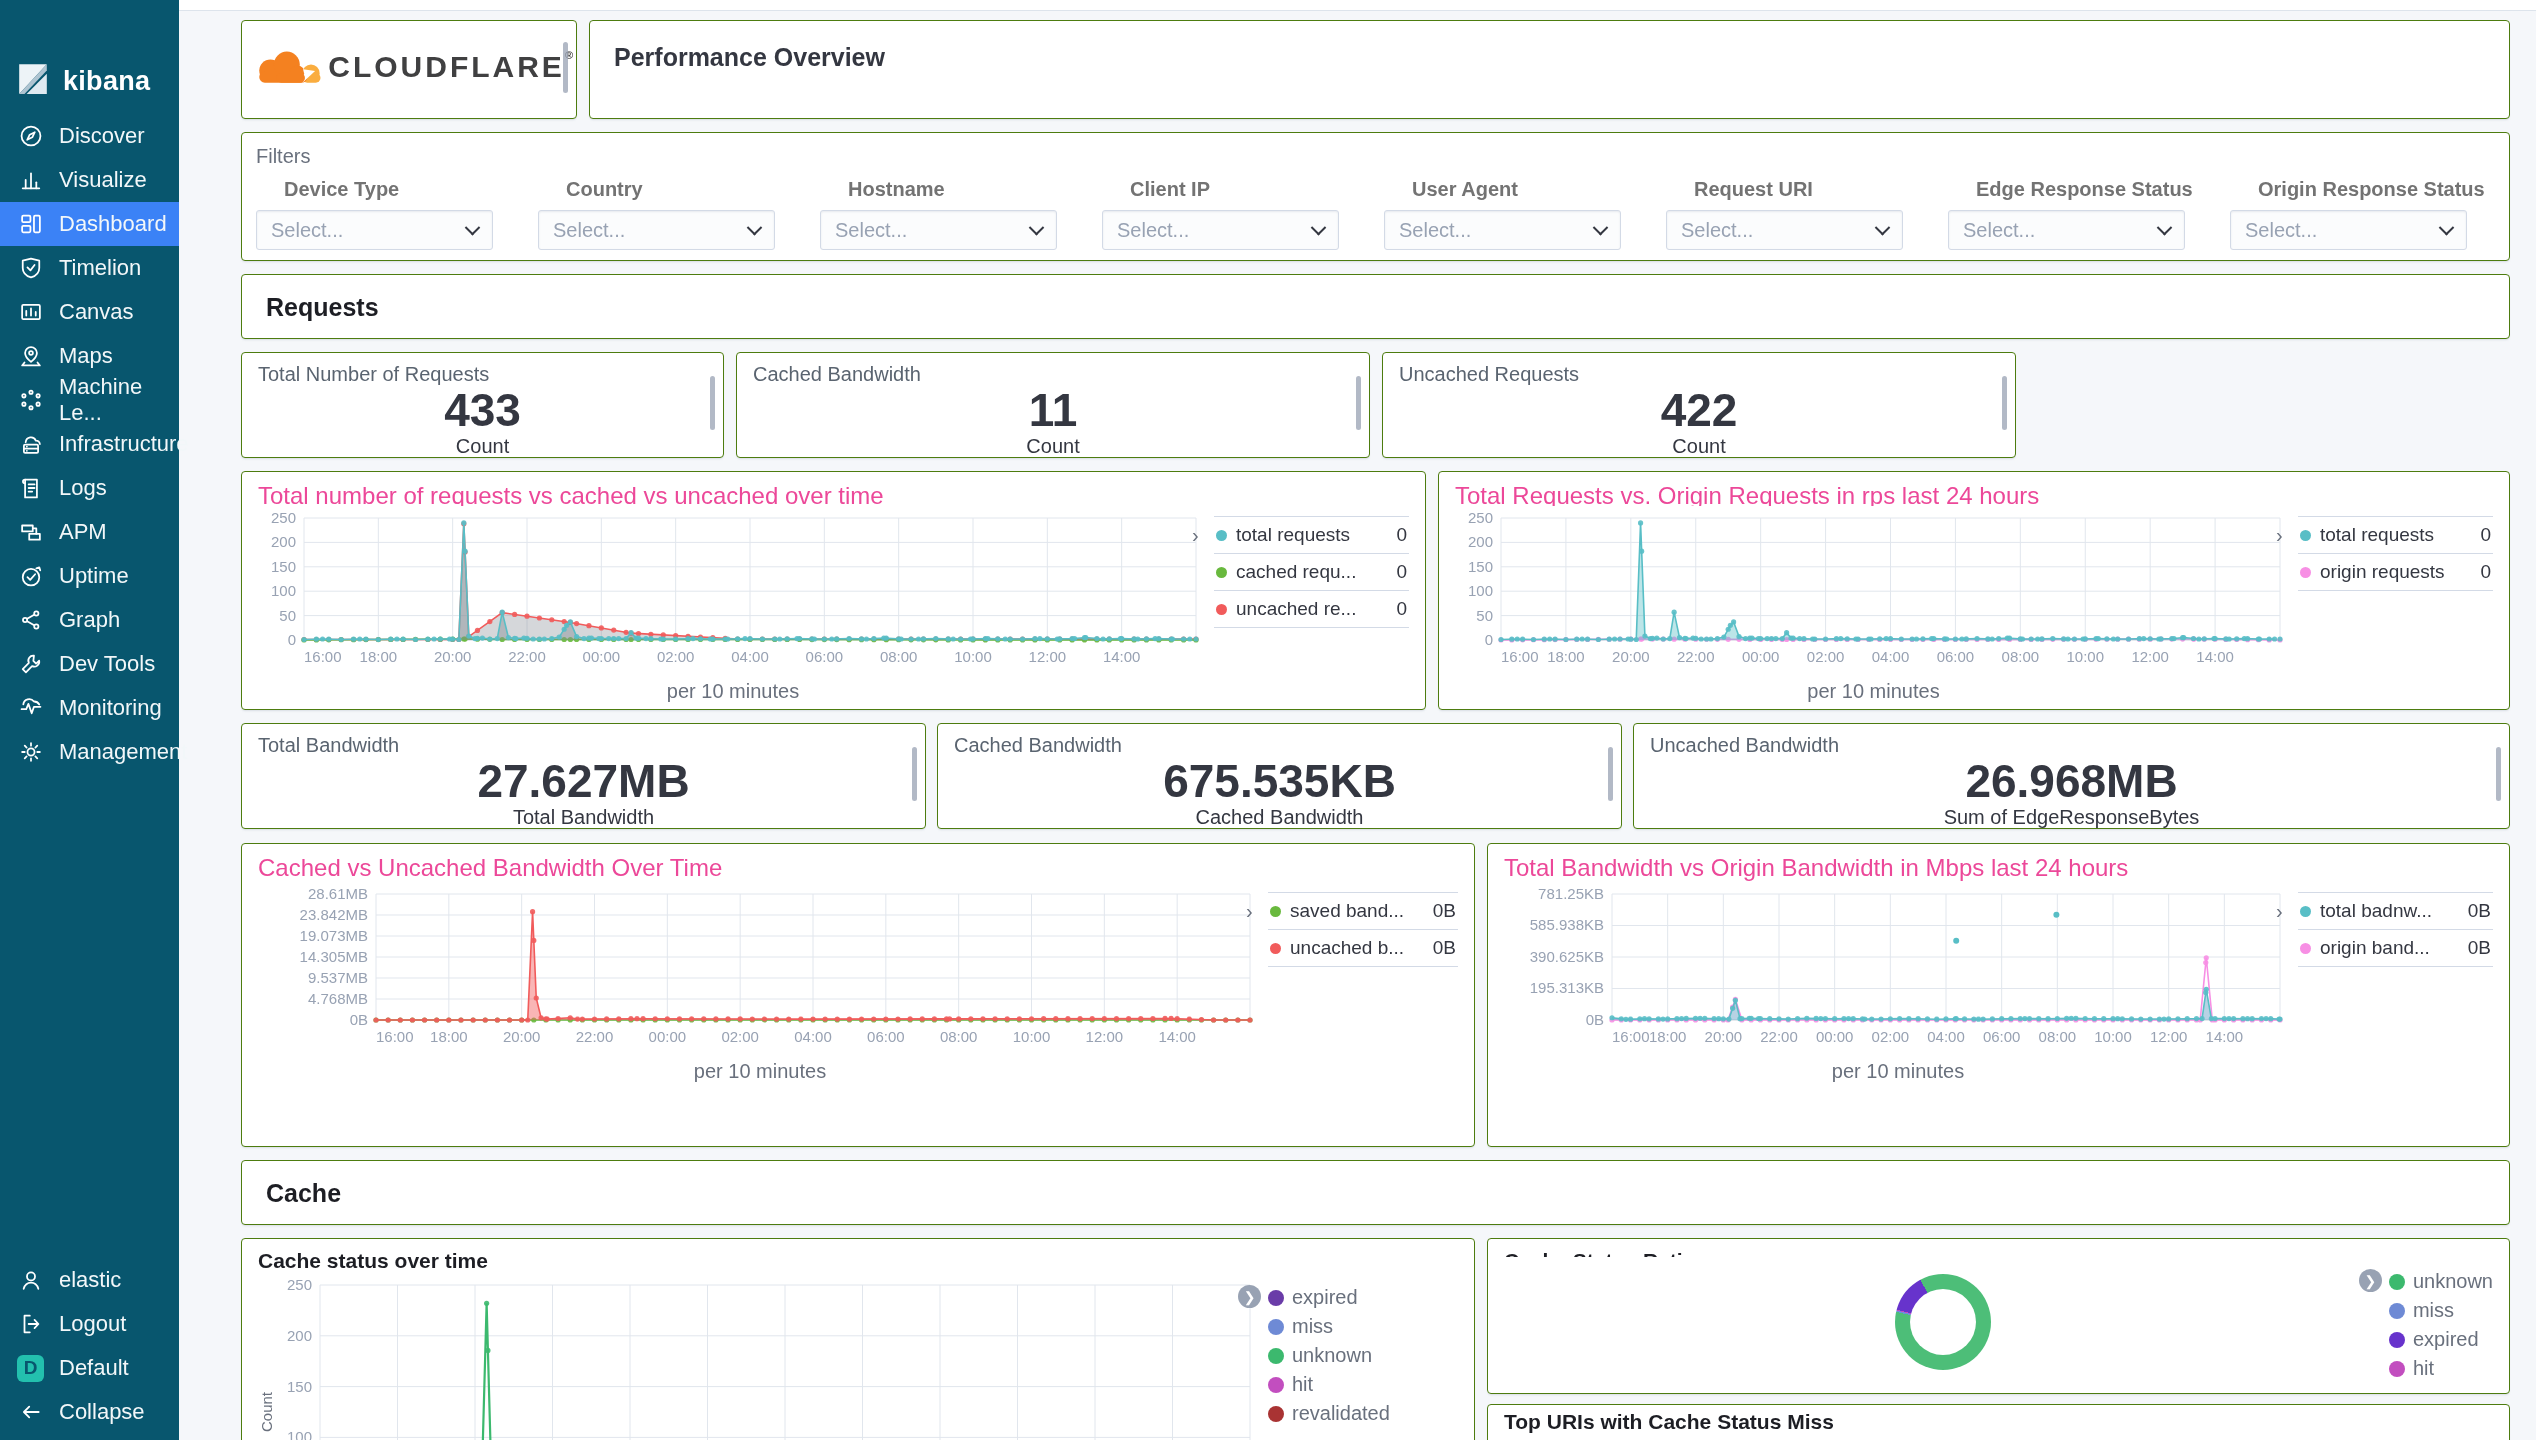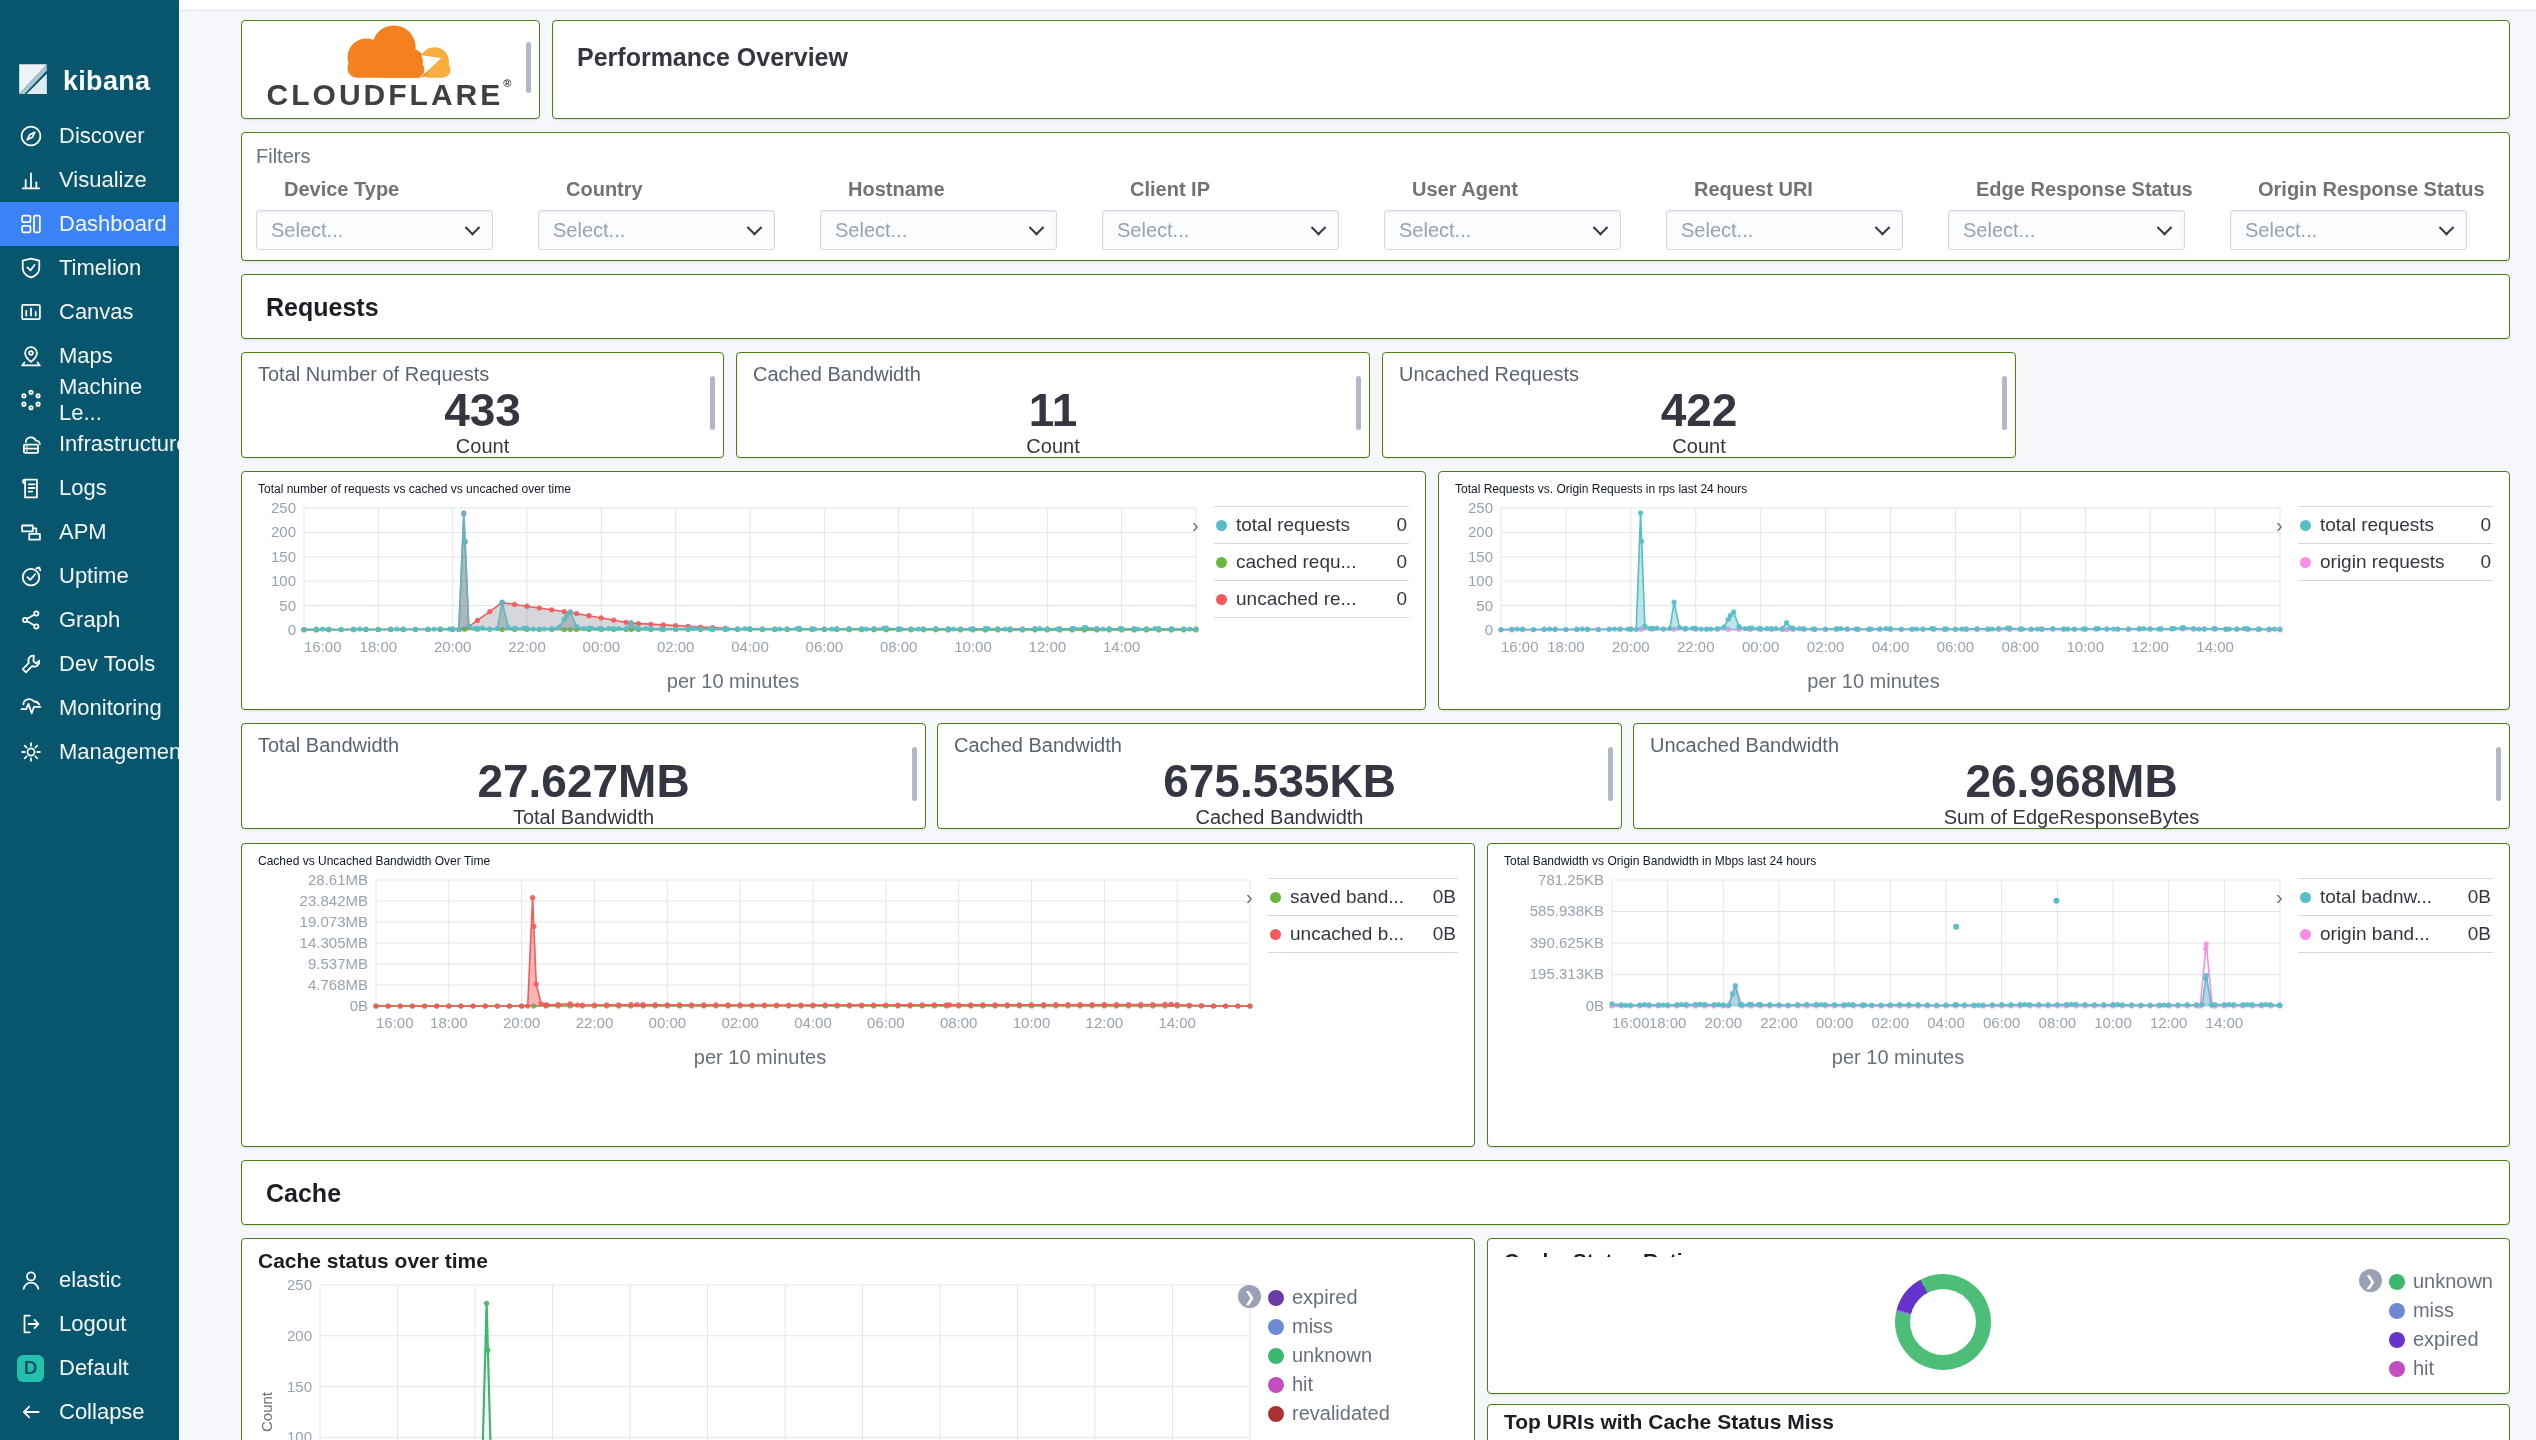--- a/index.html
+++ b/index.html
@@ -21,21 +21,21 @@
   
   .topstrip { position:absolute; left:179px; right:0; top:0; height:11px; background:#fff; border-bottom:1px solid #dde4ec; }
 
   
   .main { position:absolute; left:179px; top:11px; width:2357px; padding:9px 26px 0 62px; }
   .row { display:flex; gap:12px; margin-bottom:13px; }
   .panel { background:#fff; border:1px solid #4d7c0f; border-radius:4px; box-shadow:0 2px 2px -1px rgba(152,162,179,.3); position:relative; }
   .vis-scrollbar { position:absolute; right:8px; top:22%; width:5px; height:52%; background:#98A2B3; opacity:.75; border-radius:3px; }
 
   
-  .logo-panel { width:299px; height:99px; flex:none; display:flex; flex-direction:column; align-items:center; justify-content:flex-end; padding-bottom:8px; overflow:hidden; }
+  .logo-panel { width:336px; height:99px; flex:none; display:flex; align-items:center; justify-content:flex-end; padding-bottom:8px; overflow:hidden; }
   .cf-cloud { margin-bottom:-4px; }
   .cf-word { font-size:30px; font-weight:700; letter-spacing:3px; color:#404041; line-height:1; }
   .cf-word sup { font-size:11px; vertical-align:18px; }
   .title-panel { flex:1; height:99px; padding:22px 24px; }
   .title-panel h1 { font-size:25px; font-weight:700; color:#343741; }
 
   
   .filters-panel { height:129px; padding:12px 14px; margin-bottom:13px; }
   .filters-title { font-size:20px; color:#69707D; }
   .filter-grid { display:flex; gap:45px; margin-top:10px; }
@@ -50,21 +50,21 @@
   .section-head h2 { font-size:25px; font-weight:700; color:#1D1E24; }
 
   
   .metric { height:106px; padding:10px 16px; flex:none; }
   .metric .mtitle { font-size:20px; color:#5A6470; }
   .metric .mvalue { text-align:center; font-size:46px; font-weight:700; color:#343741; line-height:1.05; margin-top:0px; }
   .metric .mlabel { text-align:center; font-size:20px; color:#343741; margin-top:1px; }
 
   
   .chart-panel { padding:10px 16px 6px; flex:none; display:flex; flex-direction:column; }
-  .chart-title { font-size:12px; color:#0f172a; margin-bottom:4px; white-space:nowrap; overflow:hidden; }
+  .chart-title { font-size:24px; color:#ec4899; margin-bottom:4px; white-space:nowrap; overflow:hidden; }
   .chart-body { display:flex; flex:1; }
   .chart-col { flex:1; min-width:0; }
   .chart-svg { width:100%; }
   [data-chart="0"],[data-chart="1"] { height:168px; }
   [data-chart="2"],[data-chart="3"] { height:172px; }
   [data-chart="4"] { height:300px; }
   .xcaption { text-align:center; font-size:20px; color:#69707D; margin-top:2px; }
 
   .legend { flex:none; position:relative; padding-top:6px; margin-left:6px; }
   .legend.rows .lrow { display:flex; align-items:center; gap:9px; padding:7px 2px; border-top:1px solid #D3DAE6; font-size:19px; color:#343741; cursor:pointer; }

